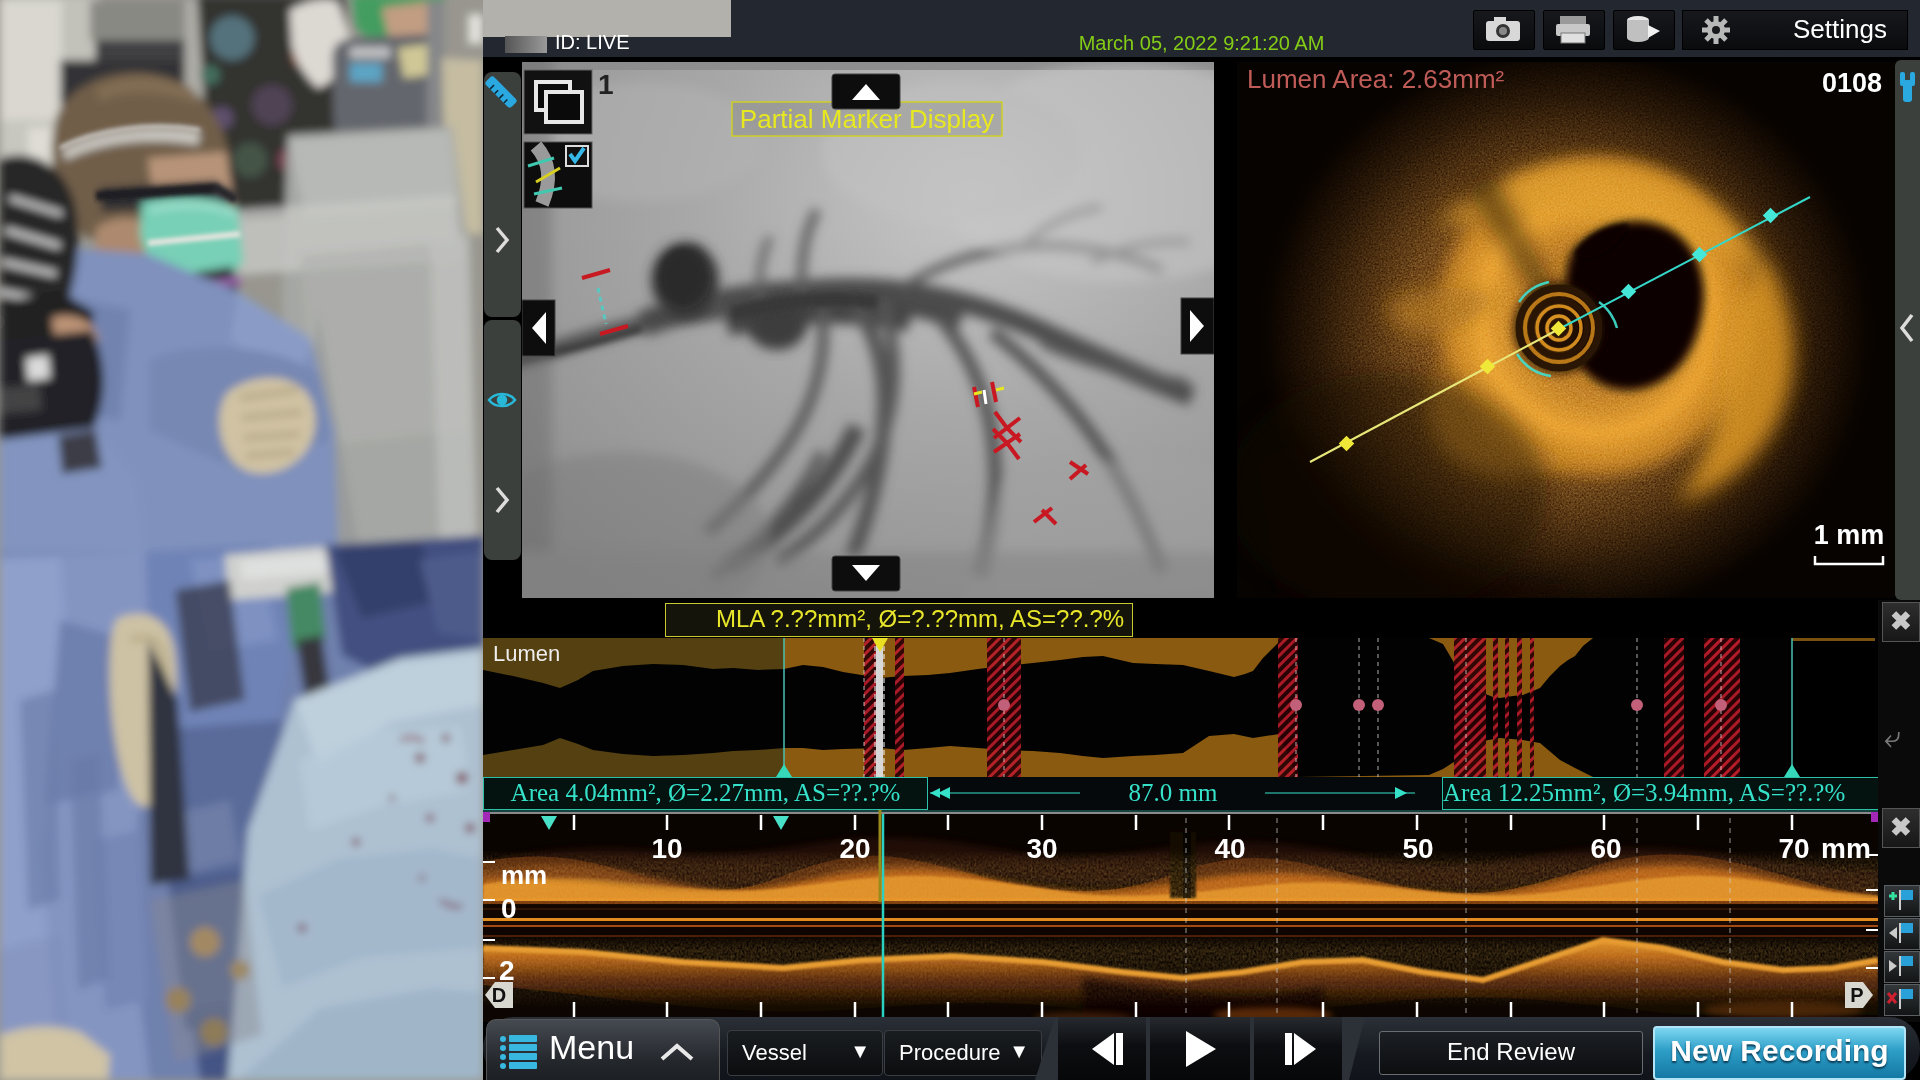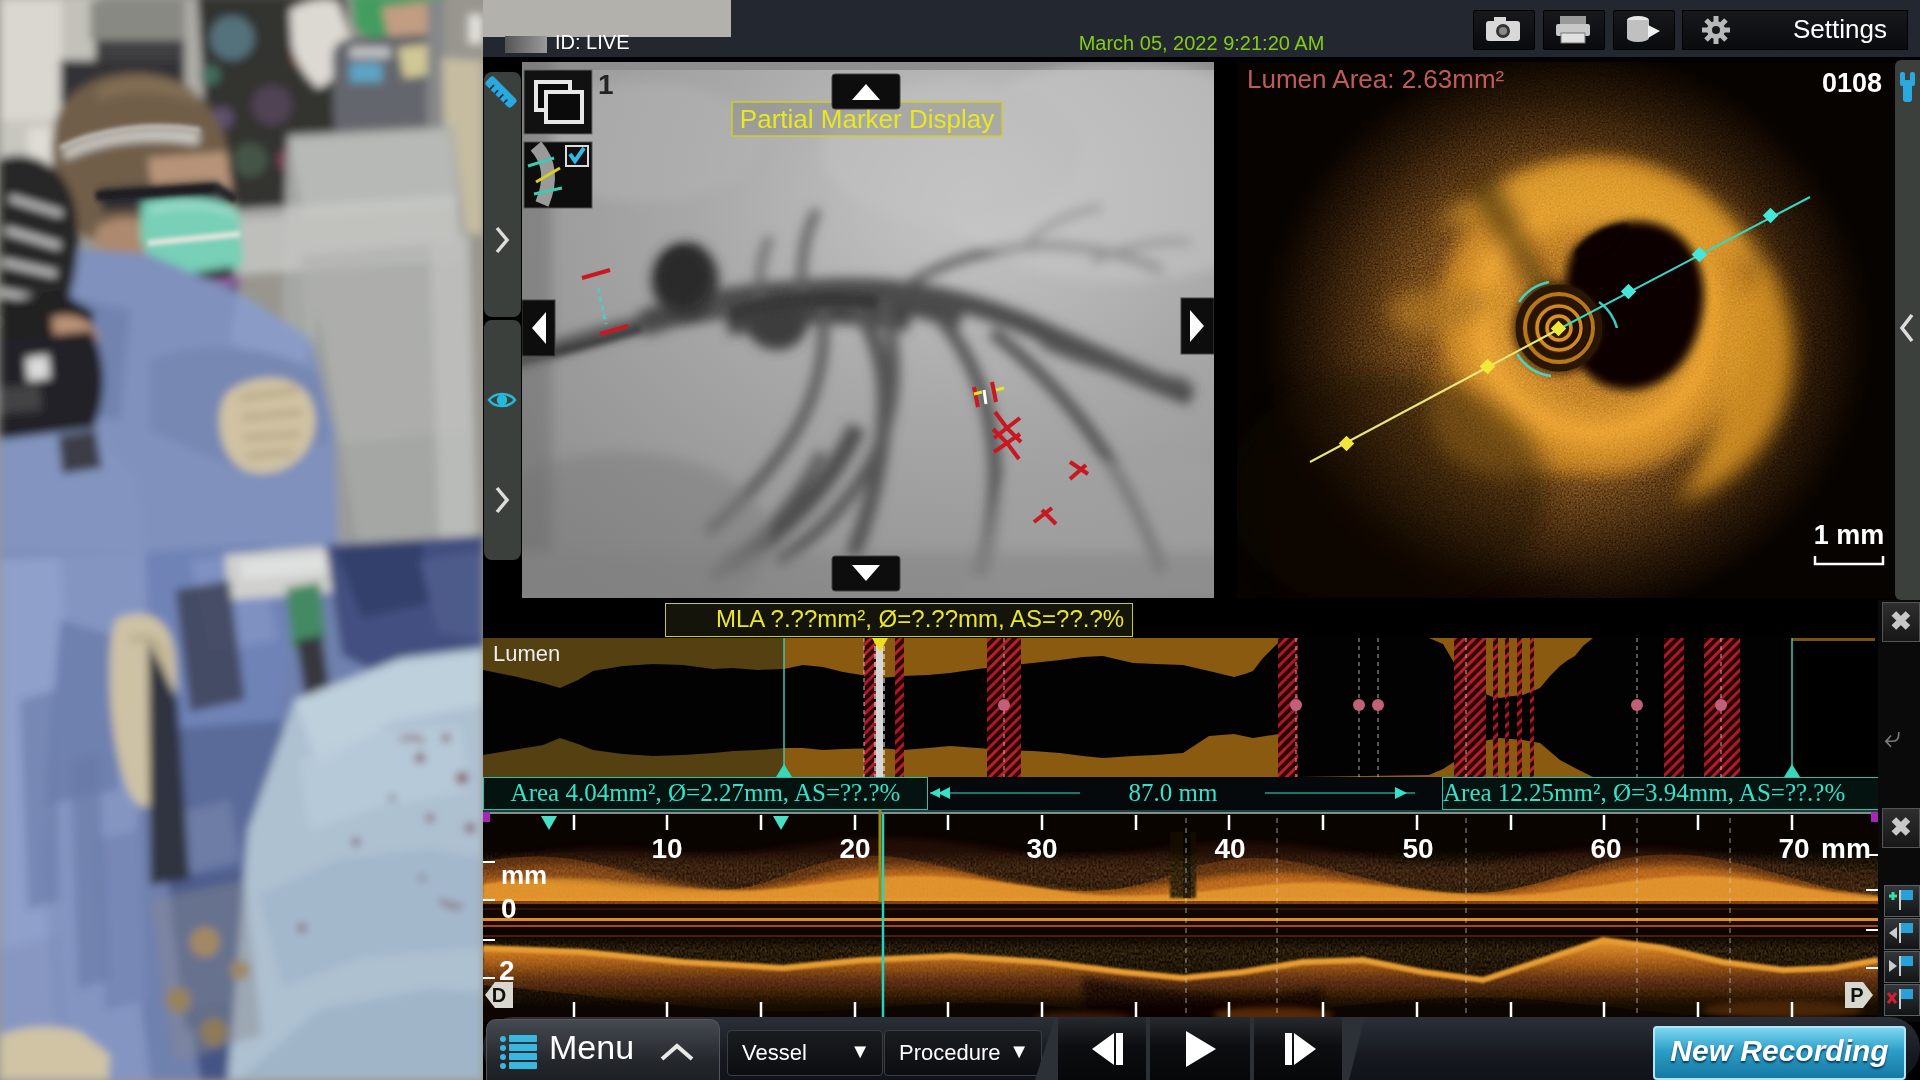--- a/index.html
+++ b/index.html
@@ -46,21 +46,21 @@
   .drop{top:13px;height:44px;background:linear-gradient(#1a1d20,#0b0d0f);border:1px solid #3a3e42;border-radius:4px;color:#fff;font-size:22px;}
   .drop .dtext{position:absolute;left:14px;top:9px;}
   .drop .dtri{position:absolute;right:12px;top:9px;color:#fff;font-size:20px;}
   .pbtn{top:0px;height:63px;background:linear-gradient(#26292e,#0c0e11 45%,#060708);}
   #pbback{left:552px;top:0;width:330px;height:63px;background:#2c3037;
           clip-path:polygon(20px 0,100% 0,calc(100% - 16px) 100%,0 100%);}
   #endreview{left:896px;top:14px;width:262px;height:42px;background:linear-gradient(#1c1f23,#0c0e10);
              border:1px solid #6a6e72;border-radius:3px;color:#fff;font-size:24px;text-align:center;line-height:40px;}
   #newrec{left:1170px;top:9px;width:249px;height:50px;background:linear-gradient(#7dd7f2,#2d9ec7 45%,#1478a4);
           border:2px solid #b0e4f6;border-radius:4px;color:#fff;font-size:30px;font-weight:bold;text-align:center;line-height:46px;
-          text-shadow:0 2px 2px #0a3a55;font-style:italic;}
+          text-shadow:0 2px 2px #0a3a55;}
 </style>
 </head>
 <body>
 <div id="root">
 
   <svg class="abs" id="photo" style="left:0;top:0" width="483" height="1080" viewBox="0 0 483 1080">
     <defs>
       <filter id="b8" x="-20%" y="-20%" width="140%" height="140%">
           <feGaussianBlur stdDeviation="8"></feGaussianBlur>
         </filter>
@@ -841,16 +841,17 @@
       <svg style="position:absolute;left:32px;top:12px" width="36" height="40" viewBox="0 0 36 40">
         <path d="M4,2 L34,20 L4,38 Z" fill="#fff"></path>
       </svg>
     </div>
     <div class="abs pbtn" style="left:771px;width:88px">
       <svg style="position:absolute;left:28px;top:14px" width="40" height="36" viewBox="0 0 40 36">
         <rect x="3" y="2" width="7" height="32" fill="#fff"></rect>
           <path d="M12,2 L34,18 L12,34 Z" fill="#fff"></path>
       </svg>
     </div>
+    <div class="abs" id="endreview">End Review</div>
     <div class="abs" id="newrec">New Recording</div>
   </div>
 
 </div>
 
 </body></html>

